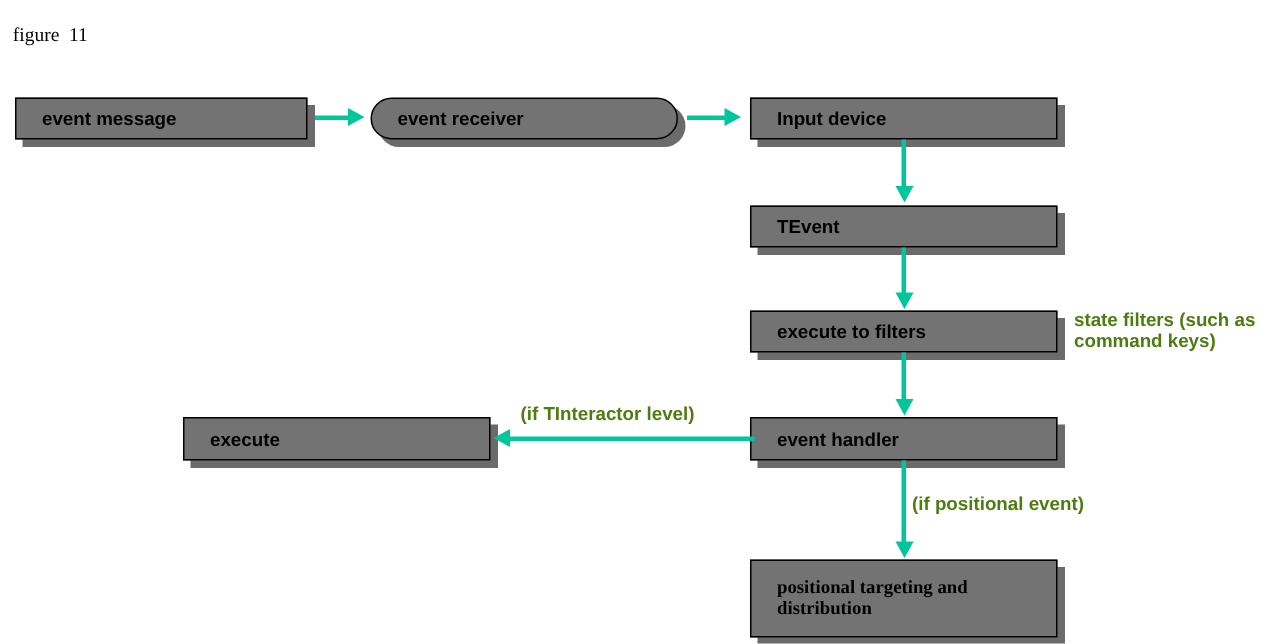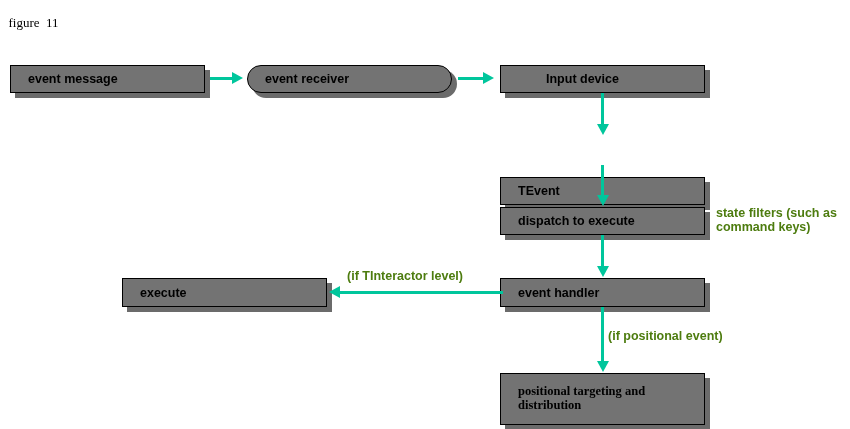--- a/index.html
+++ b/index.html
@@ -44,22 +44,22 @@
     font-size: 12.5px;
     line-height: 14px;
     color: #000000;
     padding-left: 17px;
     white-space: pre-line;
   }
 
   
   #node-event-message      { left: 10px;  top: 65px;  width: 195px; height: 28px; }
   #node-event-receiver     { left: 247px; top: 65px;  width: 205px; height: 28px; border-radius: 14px; }
-  #node-input-device       { left: 500px; top: 65px;  width: 205px; height: 28px; padding-left: 28px; }
-  #node-tevent             { left: 500px; top: 137px; width: 205px; height: 28px; margin-top: 40px; }
+  #node-input-device       { left: 500px; top: 65px;  width: 205px; height: 28px; }
+  #node-tevent             { left: 500px; top: 137px; width: 205px; height: 28px; }
   #node-dispatch-filters   { left: 500px; top: 207px; width: 205px; height: 28px; }
   #node-event-handler      { left: 500px; top: 278px; width: 205px; height: 29px; }
   #node-execute            { left: 122px; top: 278px; width: 205px; height: 29px; }
   #node-positional         { left: 500px; top: 373px; width: 205px; height: 52px; align-items: flex-start; }
   #node-positional .label  { padding-top: 10px; font-family: Liberation Serif, serif; }
 
   
   .conn {
     position: absolute;
     background: #00c69c;
@@ -137,21 +137,21 @@
 
 <div class="node" id="node-input-device">
   <span class="label">Input device</span>
 </div>
 
 <div class="node" id="node-tevent">
   <span class="label">TEvent</span>
 </div>
 
 <div class="node" id="node-dispatch-filters">
-  <span class="label">dispatch to execute</span>
+  <span class="label">execute to filters</span>
 </div>
 
 <div class="node" id="node-event-handler">
   <span class="label">event handler</span>
 </div>
 
 <div class="node" id="node-execute">
   <span class="label">execute</span>
 </div>
 

